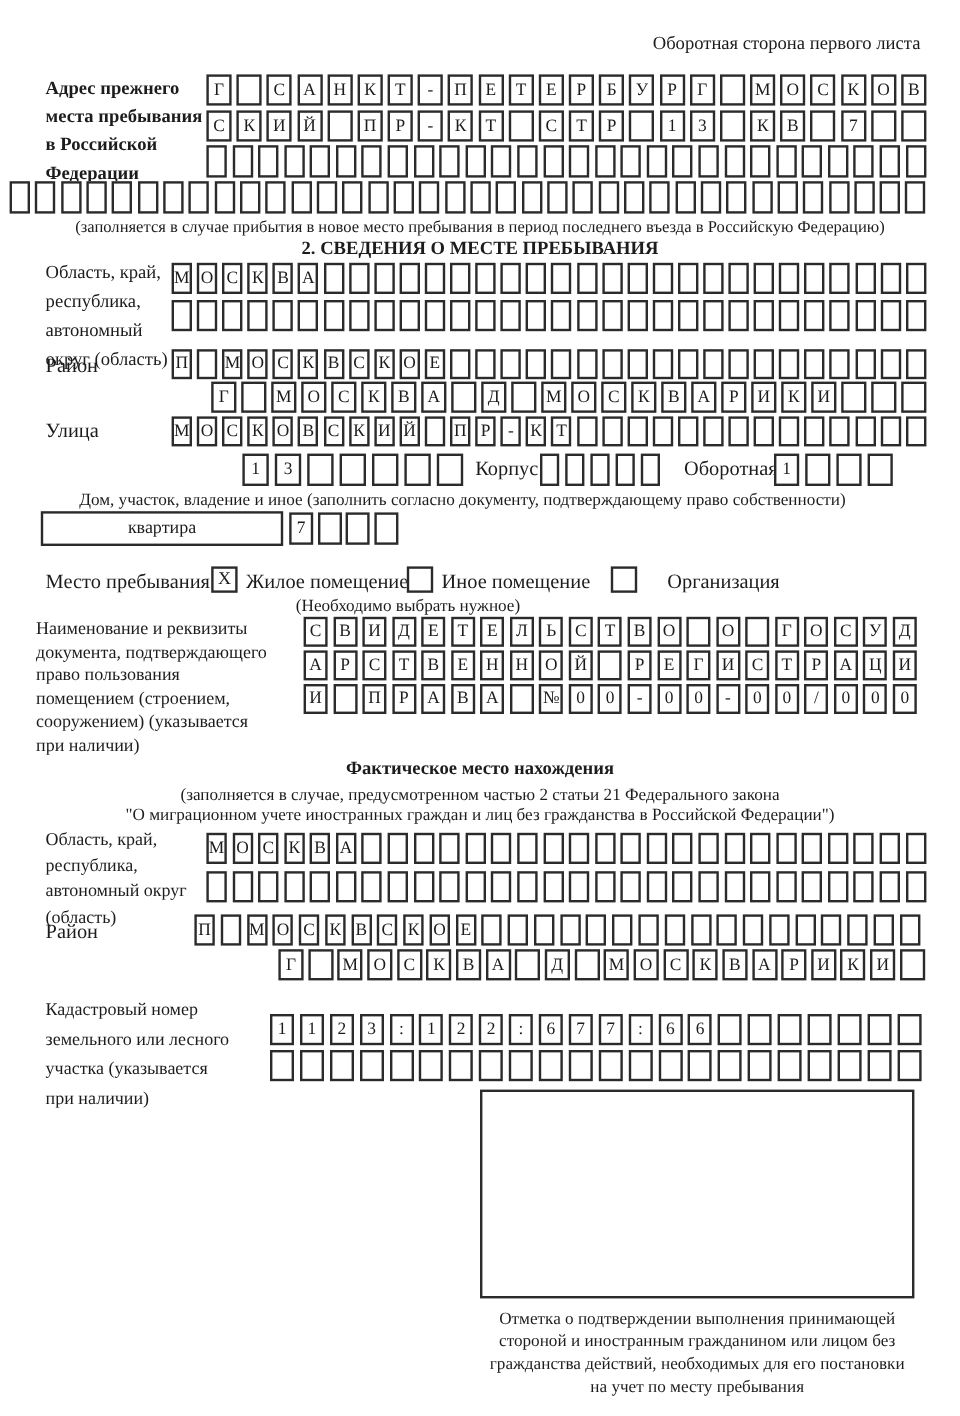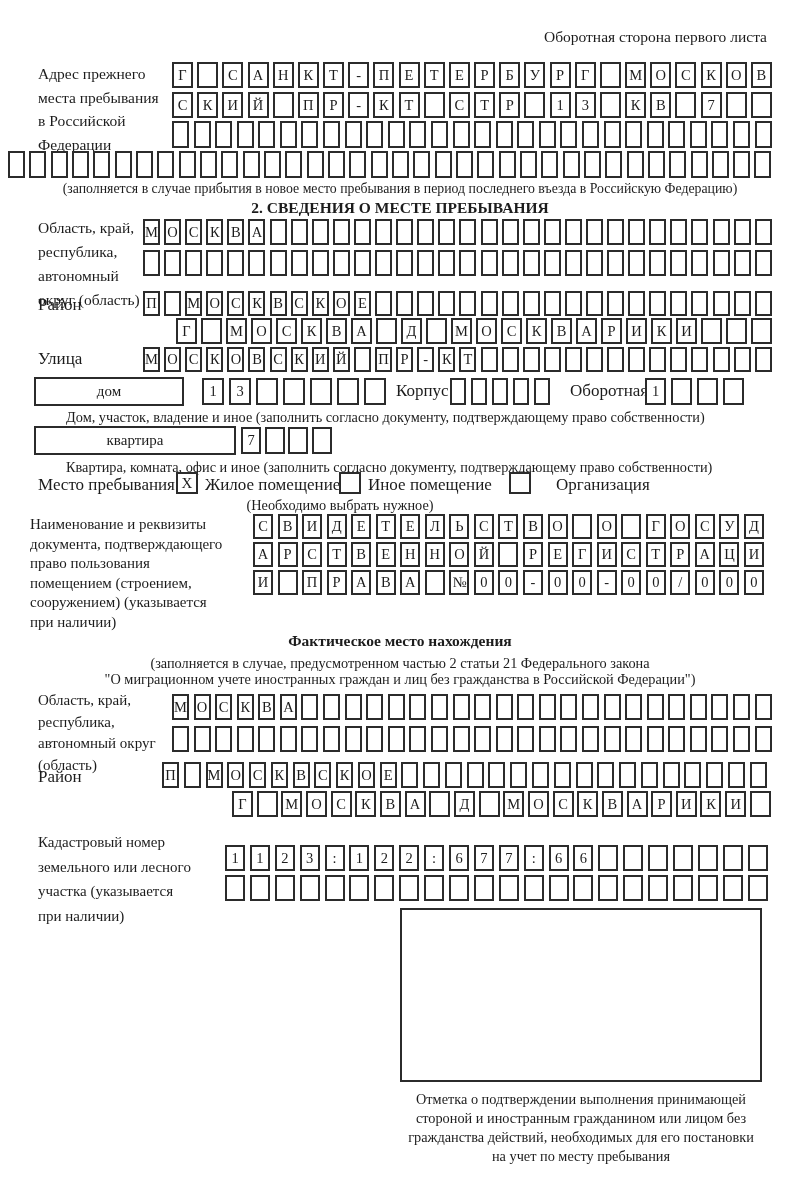--- a/index.html
+++ b/index.html
@@ -23,21 +23,21 @@
   .stamp{position:absolute;box-sizing:border-box;border:2px solid #2b2b2b;background:#fff;}
   .caption{position:absolute;text-align:center;font-size:14.3px;line-height:19px;}
 </style>
 </head>
 <body>
 
 <div class="page">
 
   <div class="abs" style="top:28px;right:33px;font-size:15.5px;">Оборотная сторона первого листа</div>
 
-  <div class="lbl" style="left:38px;top:62px;line-height:23.5px;">
+  <div class="lbl" style="left:38px;top:62px;line-height:23.5px;font-weight:bold;">
     <div>Адрес прежнего</div>
     <div>места пребывания</div>
     <div>в Российской</div>
     <div>Федерации</div>
   </div>
   <div class="grid-row" style="left:172px;top:62px;width:600px;height:26px;--cw:21px;">
       <div class="cell">Г</div>
       <div class="cell"></div>
       <div class="cell">С</div>
       <div class="cell">А</div>
@@ -319,21 +319,20 @@
       <div class="cell"></div>
       <div class="cell"></div>
       <div class="cell"></div>
       <div class="cell"></div>
       <div class="cell"></div>
       <div class="cell"></div>
       <div class="cell"></div>
       <div class="cell"></div>
     </div>
 
-  <div class="fieldbox" style="left:34px;top:377px;width:150px;height:29px;">дом</div>
   <div class="grid-row" style="left:202px;top:378px;width:184px;height:27px;--cw:22px;">
       <div class="cell">1</div>
       <div class="cell">3</div>
       <div class="cell"></div>
       <div class="cell"></div>
       <div class="cell"></div>
       <div class="cell"></div>
       <div class="cell"></div>
     </div>
   <div class="inline-lbl" style="left:396px;top:381px;">Корпус</div>
@@ -353,21 +352,20 @@
     </div>
   <div class="smallnote" style="left:34px;top:409px;">Дом, участок, владение и иное (заполнить согласно документу, подтверждающему право собственности)</div>
 
   <div class="fieldbox" style="left:34px;top:426px;width:202px;height:29px;">квартира</div>
   <div class="grid-row" style="left:241px;top:427px;width:91px;height:27px;--cw:20px;">
       <div class="cell">7</div>
       <div class="cell"></div>
       <div class="cell"></div>
       <div class="cell"></div>
     </div>
-  <div class="smallnote" style="left:34px;top:459px;">Квартира, комната, офис и иное (заполнить согласно документу, подтверждающему право собственности)</div>
 
   <div class="inline-lbl" style="left:38px;top:475px;">Место пребывания:</div>
   <div class="checkbox" style="left:176px;top:472px;">X</div>
   <div class="inline-lbl" style="left:205px;top:475px;">Жилое помещение</div>
   <div class="checkbox" style="left:339px;top:472px;"></div>
   <div class="inline-lbl" style="left:368px;top:475px;">Иное помещение</div>
   <div class="checkbox" style="left:509px;top:472px;"></div>
   <div class="inline-lbl" style="left:556px;top:475px;">Организация</div>
   <div class="abs" style="left:170px;top:497px;width:340px;text-align:center;font-size:14.3px;">(Необходимо выбрать нужное)</div>
 

